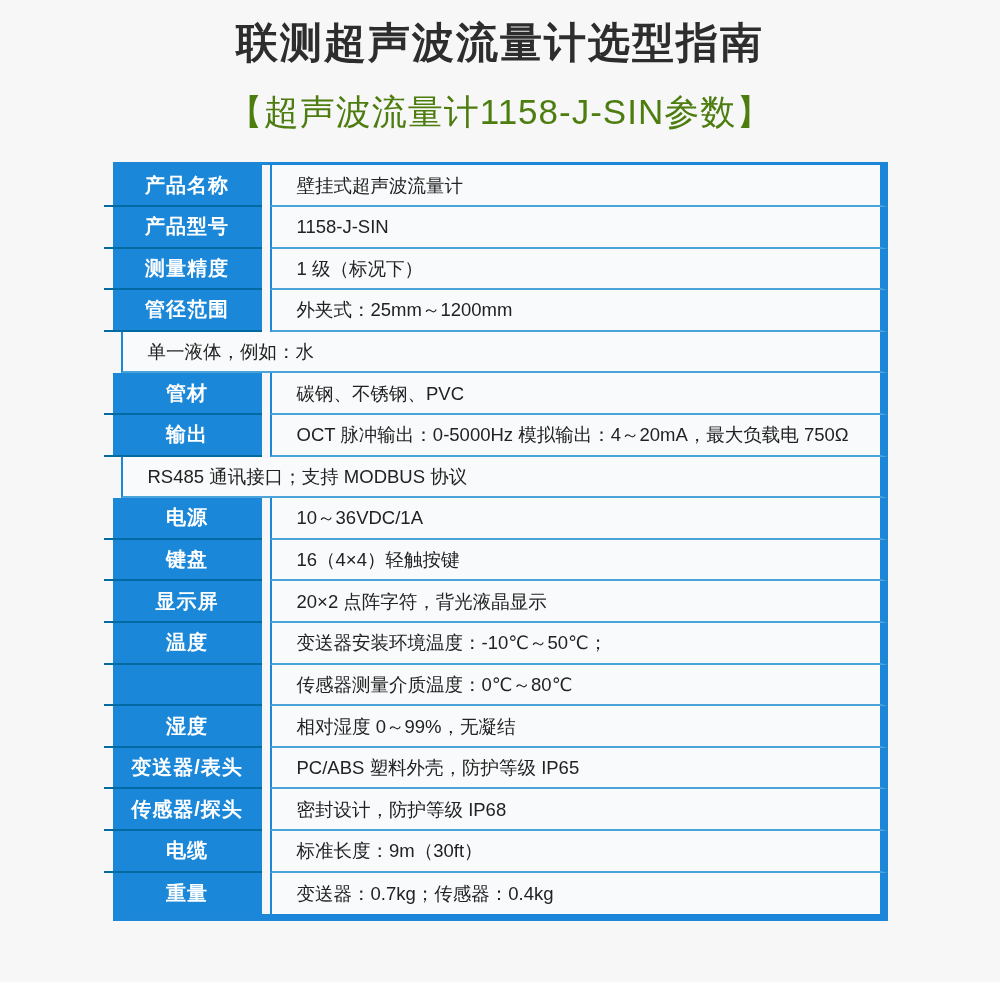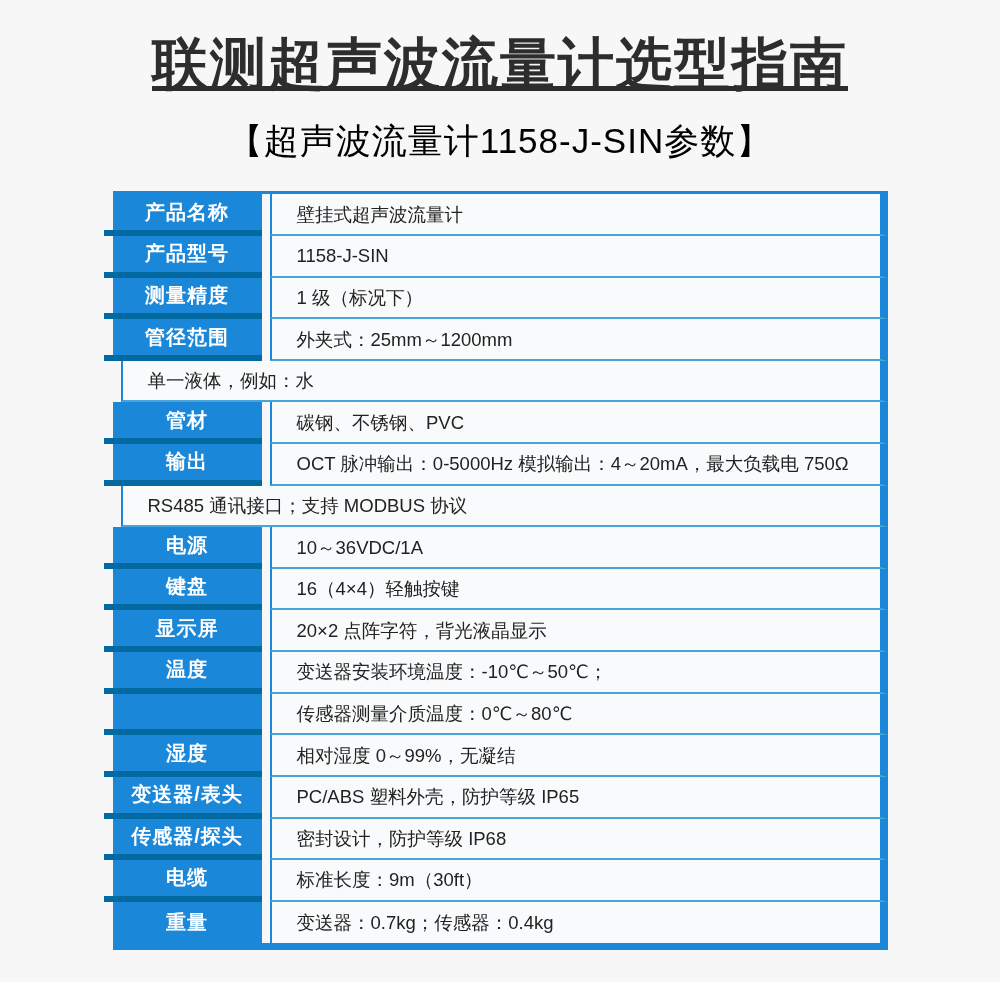--- a/index.html
+++ b/index.html
@@ -6,54 +6,53 @@
   html, body {
     width: 1000px;
     height: 982px;
     background: #f7f7f7;
     font-family: "Liberation Sans", "DejaVu Sans", sans-serif;
     overflow: hidden;
   }
   .page { width: 1000px; height: 982px; }
 
   .title {
-    padding-top: 32px;
+    padding-top: 19px;
     text-align: center;
-    font-size: 56px;
+    font-size: 42px;
     line-height: 1.15;
     font-weight: 700;
     color: #2d2d2d;
     letter-spacing: 2px;
-    text-decoration: underline;
   }
   .subtitle {
     margin-top: 24px;
     text-align: center;
     font-size: 35px;
     line-height: 1.2;
     font-weight: 500;
-    color: #000000;
+    color: #4d7c0f;
     letter-spacing: 1px;
   }
 
   .spec-table {
     margin: 29px auto 0;
     width: 775px;
     height: 749px;
     border-top: 3px solid #1c86d9;
     border-bottom: 7px solid #1c86d9;
     display: flex;
     flex-direction: column;
   }
   .spec-row { flex: 1 1 0; display: flex; min-height: 0; }
 
   .label-wrap {
     width: 158px;
     margin-left: -9px;
-    border-bottom: 6px solid #0369a1;
+    border-bottom: 2px solid #0369a1;
     display: flex;
   }
   .spec-row:last-child .label-wrap { border-bottom: none; }
 
   .label-cell {
     margin-left: 9px;
     flex: 1;
     background: #1b87d8;
     color: #ffffff;
     font-size: 20px;

